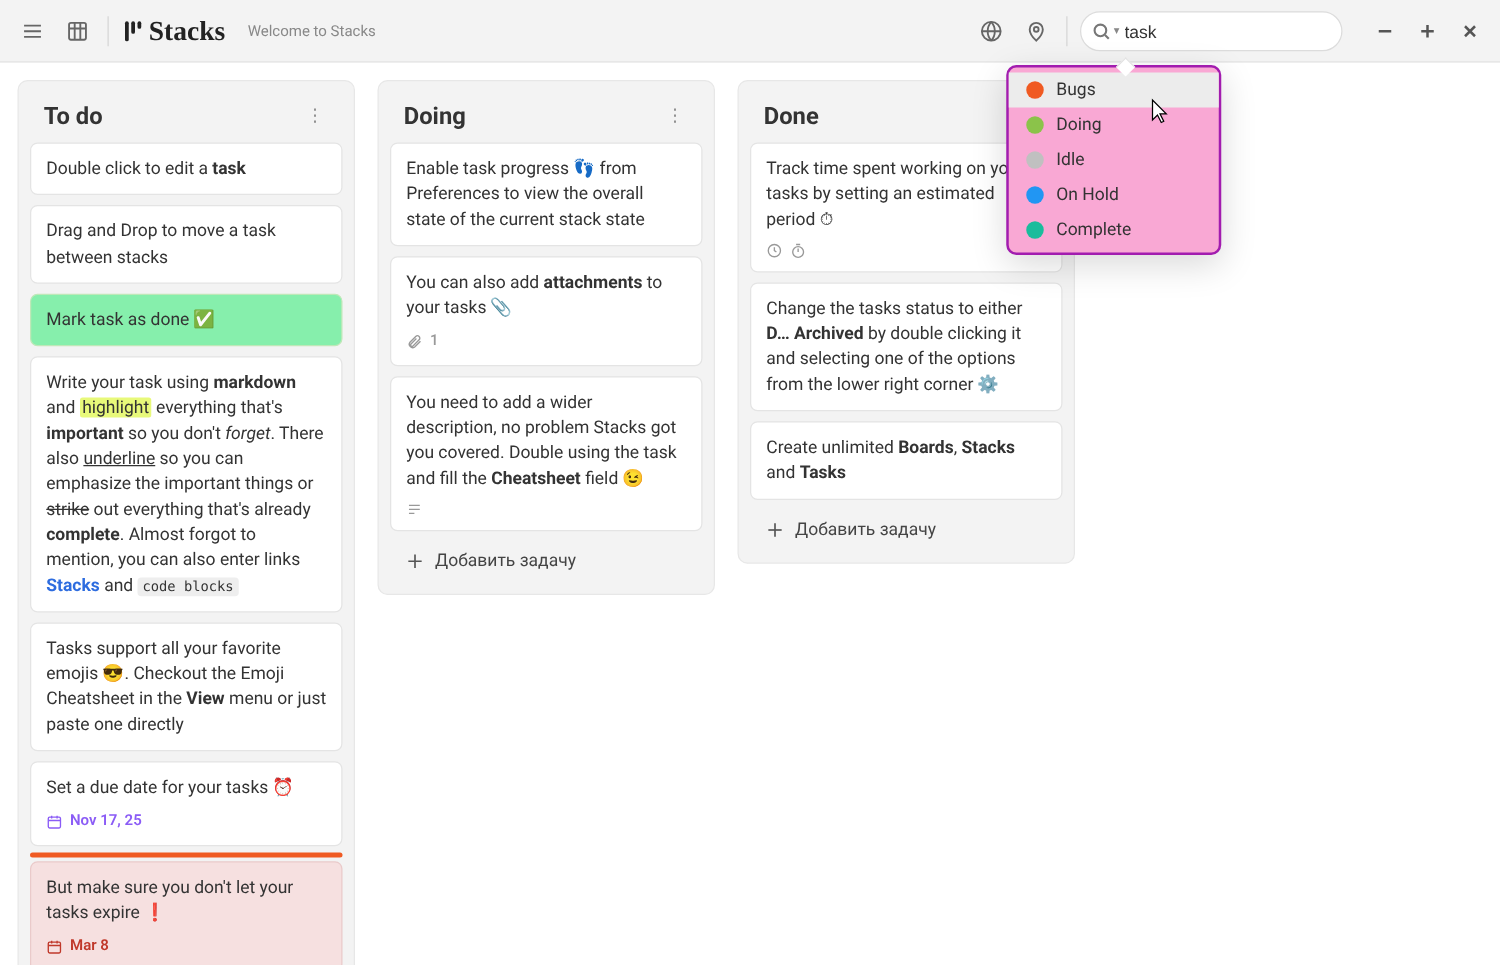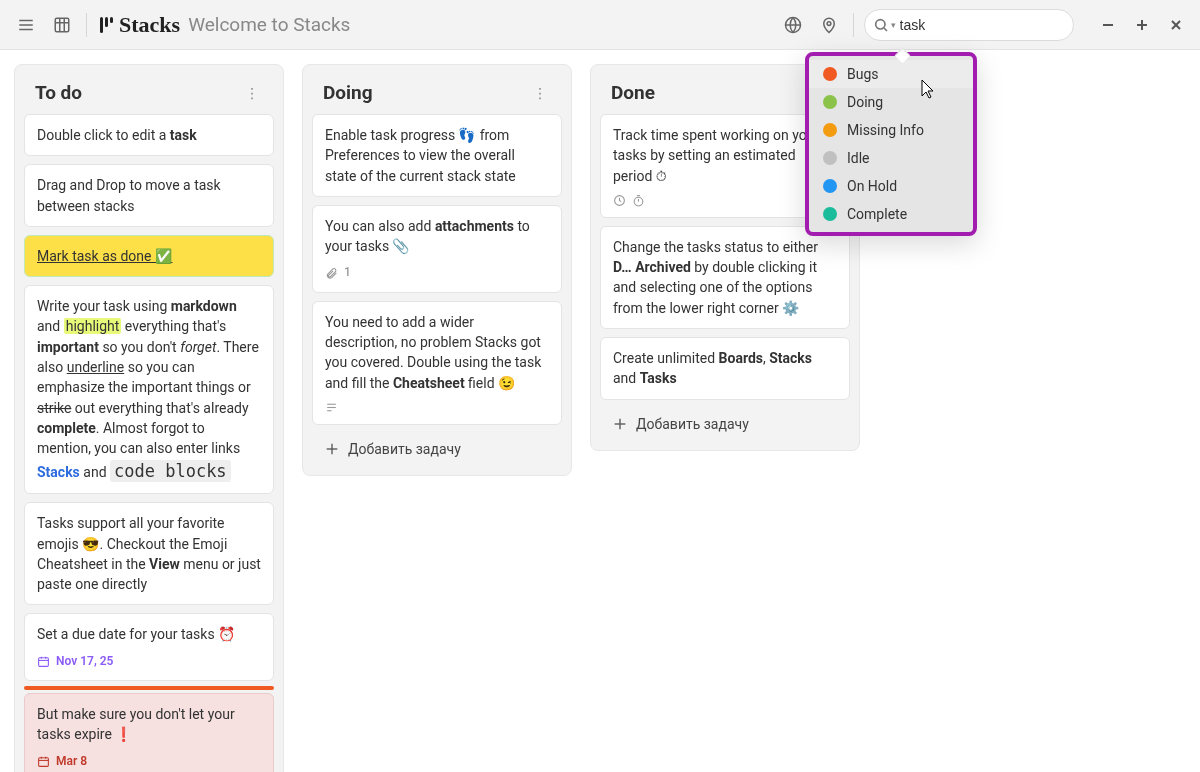--- a/index.html
+++ b/index.html
@@ -6,21 +6,21 @@
   html, body { width: 1200px; height: 772px; font-family: -apple-system, "Segoe UI", Roboto, Arial, sans-serif; font-size: 14px; color: #333; background: #fff; overflow: hidden; }
   body { position: relative; }
 
   
   .topbar { height: 50px; background: #f3f3f3; border-bottom: 1px solid #e4e4e4; display: flex; align-items: center; padding: 0 12px; gap: 8px; }
   .topbar .icon-btn { width: 28px; height: 28px; display: flex; align-items: center; justify-content: center; border-radius: 4px; cursor: pointer; color: #666; }
   .divider { width: 1px; height: 24px; background: #d6d6d6; margin: 0 2px; }
   .logo { display: flex; align-items: center; gap: 4px; margin-left: 2px; }
   .logo-mark { font-weight: 800; font-size: 16px; color: #222; display:flex; align-items:center; gap:2px;}
   .logo-script { font-family: "Brush Script MT", cursive; font-size: 22px; color: #222; font-weight: 600; }
-  .board-title { color: #888; font-size: 19px; }
+  .board-title { margin-left: 10px; color: #888; font-size: 12px; }
   .spacer { flex: 1; }
   .search-wrap { position: relative; display: flex; align-items: center; background: #fff; border: 1px solid #dcdcdc; border-radius: 999px; height: 32px; width: 210px; padding: 0 12px 0 8px; gap: 4px; }
   .search-wrap svg { flex: none; }
   .search-wrap .chev { font-size: 9px; color: #888; margin-left: -2px; }
   .search-wrap input { border: none; outline: none; flex: 1; font-size: 14px; color: #333; background: transparent; }
 
   .win-controls { display: flex; gap: 10px; margin-left: 14px; }
   .win-controls .wbtn { width: 24px; height: 24px; display:flex; align-items:center; justify-content:center; color:#555; cursor:pointer; border-radius:4px; }
 
   
@@ -30,35 +30,35 @@
   .stack-title { font-weight: 700; font-size: 19px; color: #333; }
   .stack-menu { color: #888; cursor: pointer; padding: 2px 6px; border-radius:4px; }
 
   .card { background: #fff; border: 1px solid #e4e4e4; border-radius: 6px; padding: 10px 12px; margin: 0 3px 8px 3px; font-size: 14px; line-height: 1.45; color: #333; }
   .card .meta { margin-top: 8px; font-size: 12px; display:flex; align-items:center; gap:6px; }
   .card .meta.green { color:#8b5cf6; font-weight:600; }
   .card .meta.red { color:#c0392b; font-weight:600; }
   .card .meta.gray { color:#999; font-weight:500; }
   .card .meta svg { flex:none; }
 
-  .card.green-bg { background: #fde047; border-color:#bfe8b8;text-decoration:underline; }
+  .card.green-bg { background: #86efac; border-color:#bfe8b8; }
   .card.red-bg { background: #f6e0e0; border-color:#eacaca; position:relative; }
   .card.red-bg::before { content:""; position:absolute; left:-1px; right:-1px; top:-8px; height:4px; background:#f05a22; border-radius:3px; }
   .card.red-bg { margin-top: 12px; }
 
   .hl { background: #e8f97a; padding: 0 2px; border-radius:2px; }
-  code { background: #eee; padding: 1px 4px; border-radius: 3px; font-family: ui-monospace, Menlo, Consolas, monospace; font-size: 17px; }
+  code { background: #eee; padding: 1px 4px; border-radius: 3px; font-family: ui-monospace, Menlo, Consolas, monospace; font-size: 11px; }
   .strike { text-decoration: line-through; }
   .ul { text-decoration: underline; }
   .link { color: #2d6cdf; font-weight:700; }
 
   .add-task { display:flex; align-items:center; gap:8px; padding: 8px 12px; color:#444; cursor:pointer; border-radius:6px; margin: 4px 3px 0 3px; }
 
   
-  .dropdown { position: absolute; top: 52px; left: 805px; width: 172px; background:#e5e5e5; border:4px solid #a21caf; border-radius:8px; box-shadow: 0 8px 28px rgba(0,0,0,.15); padding: 4px 0; z-index: 50; text-align: right; }
+  .dropdown { position: absolute; top: 52px; left: 805px; width: 172px; background:#f9a8d4; border:2px solid #a21caf; border-radius:8px; box-shadow: 0 8px 28px rgba(0,0,0,.15); padding: 4px 0; z-index: 50; text-align: right; }
   .dropdown::before { content:""; position:absolute; top:-6px; left: 88px; width:10px; height:10px; background:#fff; border-left:1px solid #e0e0e0; border-top:1px solid #e0e0e0; transform: rotate(45deg); }
   .dd-item { display:flex; align-items:center; gap:10px; padding: 6px 14px; cursor:pointer; font-size:14px; color:#333; }
   .dd-item.hl-row { background:#ececec; }
   .dd-dot { width:14px; height:14px; border-radius:50%; flex:none; }
 
   .cursor-img { position:absolute; top: 78px; left: 918px; z-index:60; pointer-events:none; }
 
   
   svg { display:block; }
 </style>
@@ -269,24 +269,20 @@
 <div class="dropdown" id="dropdown">
     <div class="dd-item hl-row">
       <span class="dd-dot" style="background: rgb(240, 90, 34);"></span>
       <span>Bugs</span>
     </div>
     <div class="dd-item">
       <span class="dd-dot" style="background: rgb(139, 195, 74);"></span>
       <span>Doing</span>
     </div>
     <div class="dd-item">
-      <span class="dd-dot" style="background: rgb(243, 156, 18);"></span>
-      <span>Missing Info</span>
-    </div>
-    <div class="dd-item">
       <span class="dd-dot" style="background: rgb(192, 192, 192);"></span>
       <span>Idle</span>
     </div>
     <div class="dd-item">
       <span class="dd-dot" style="background: rgb(33, 150, 243);"></span>
       <span>On Hold</span>
     </div>
     <div class="dd-item">
       <span class="dd-dot" style="background: rgb(26, 188, 156);"></span>
       <span>Complete</span>

